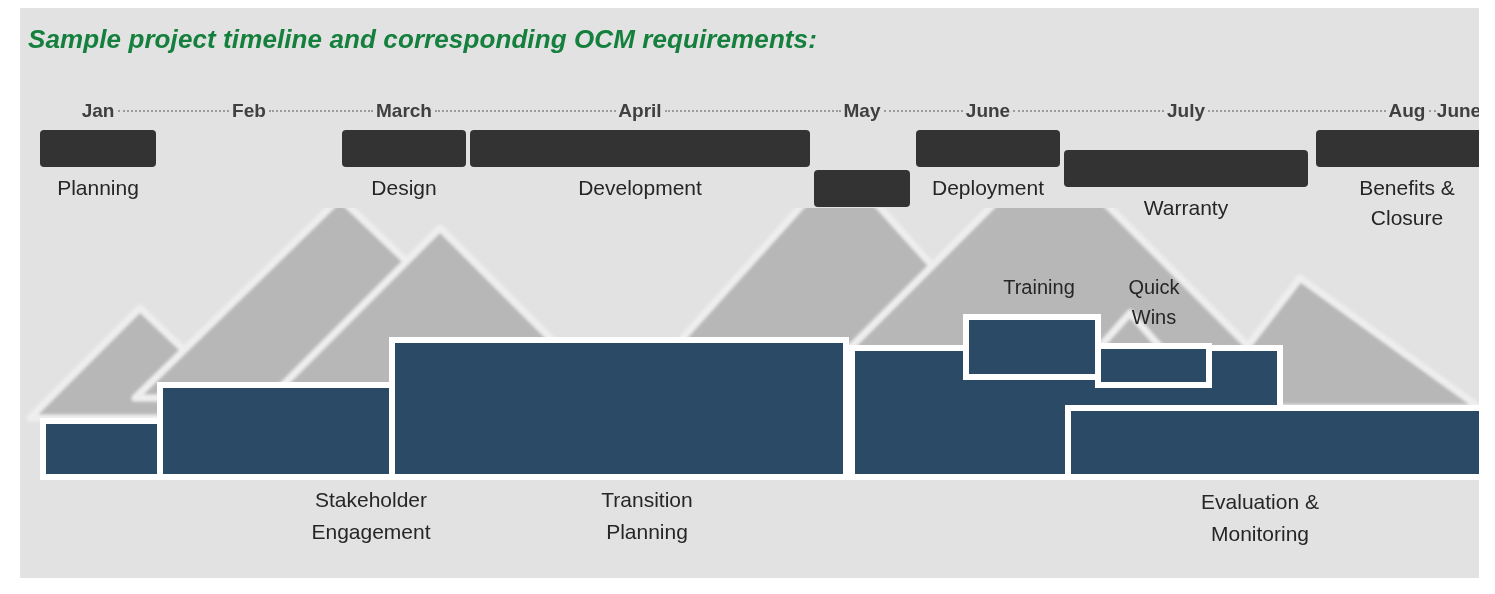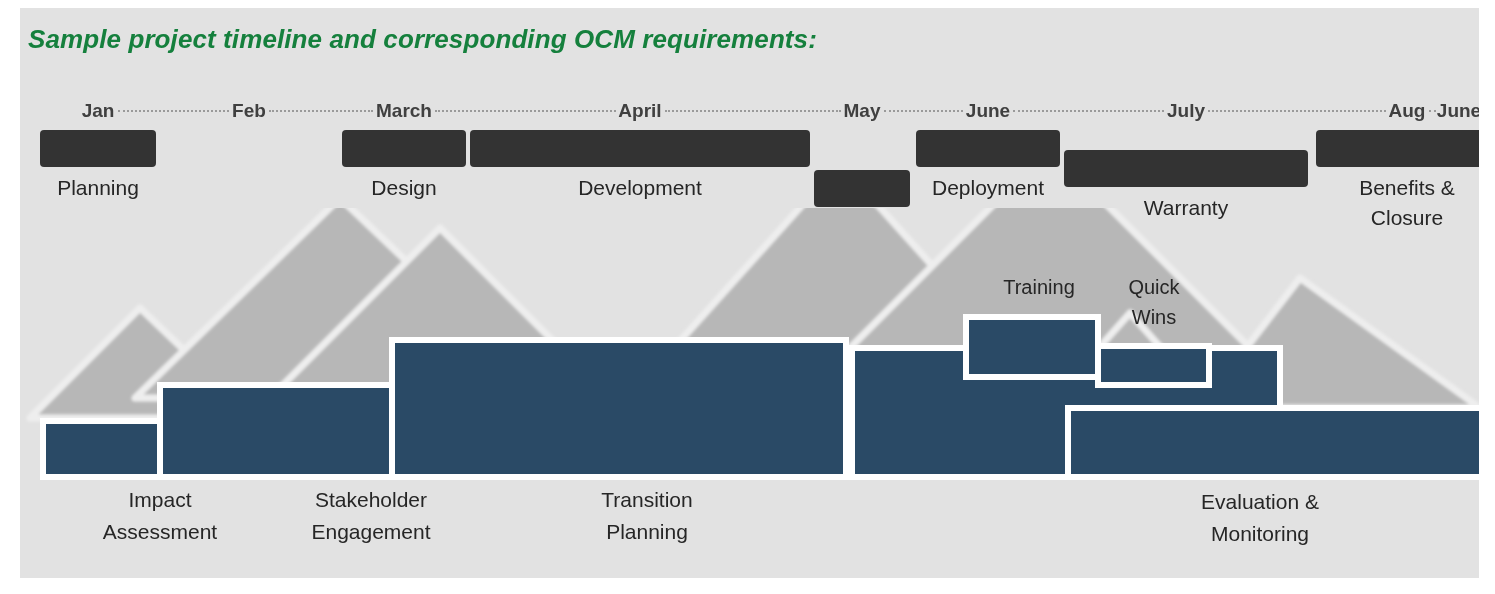--- a/index.html
+++ b/index.html
@@ -221,21 +221,20 @@
             <polygon points="600,200 820,-45 1040,200" fill="#b7b7b7" stroke="#eeeeee" stroke-width="7" stroke-linejoin="round"></polygon>
             <polygon points="820,150 1030,-60 1240,150" fill="#b7b7b7" stroke="#eeeeee" stroke-width="7" stroke-linejoin="round"></polygon>
             <polygon points="990,240 1110,105 1230,240" fill="#b7b7b7" stroke="#eeeeee" stroke-width="7" stroke-linejoin="round"></polygon>
             <polygon points="1180,200 1280,70 1460,200" fill="#b7b7b7" stroke="#eeeeee" stroke-width="7" stroke-linejoin="round"></polygon>
           </g>
         </svg>
       </div>
 
     <div id="ocm">
         <div class="ocm-block" style="left: 20px; top: 410px; width: 240px; height: 62px; background: rgb(42, 74, 102); border-color: rgb(255, 255, 255);"></div>
-        <div class="ocm-label" style="left: 20px; top: 476px; width: 240px;">Impact<br>Assessment</div>
         <div class="ocm-block" style="left: 137px; top: 374px; width: 392px; height: 98px; background: rgb(42, 74, 102); border-color: rgb(255, 255, 255);"></div>
         <div class="ocm-label" style="left: 243px; top: 476px; width: 216px;">Stakeholder<br>Engagement</div>
         <div class="ocm-block" style="left: 369px; top: 329px; width: 460px; height: 143px; background: rgb(42, 74, 102); border-color: rgb(255, 255, 255);"></div>
         <div class="ocm-label" style="left: 527px; top: 476px; width: 200px;">Transition<br>Planning</div>
         <div class="ocm-block" style="left: 829px; top: 337px; width: 434px; height: 135px; background: rgb(42, 74, 102); border-color: rgb(255, 255, 255);"></div>
         <div class="ocm-block" style="left: 1045px; top: 397px; width: 434px; height: 75px; background: rgb(42, 74, 102); border-color: rgb(255, 255, 255);"></div>
         <div class="ocm-label" style="left: 1155px; top: 478px; width: 170px;">Evaluation &amp;<br>Monitoring</div>
         <div class="ocm-block" style="left: 943px; top: 306px; width: 138px; height: 66px; background: rgb(42, 74, 102); border-color: rgb(255, 255, 255);"></div>
         <div class="ocm-label small" style="left: 943px; top: 264px; width: 152px;">Training</div>
         <div class="ocm-block" style="left: 1075px; top: 335px; width: 117px; height: 45px; background: rgb(42, 74, 102); border-color: rgb(255, 255, 255);"></div>

